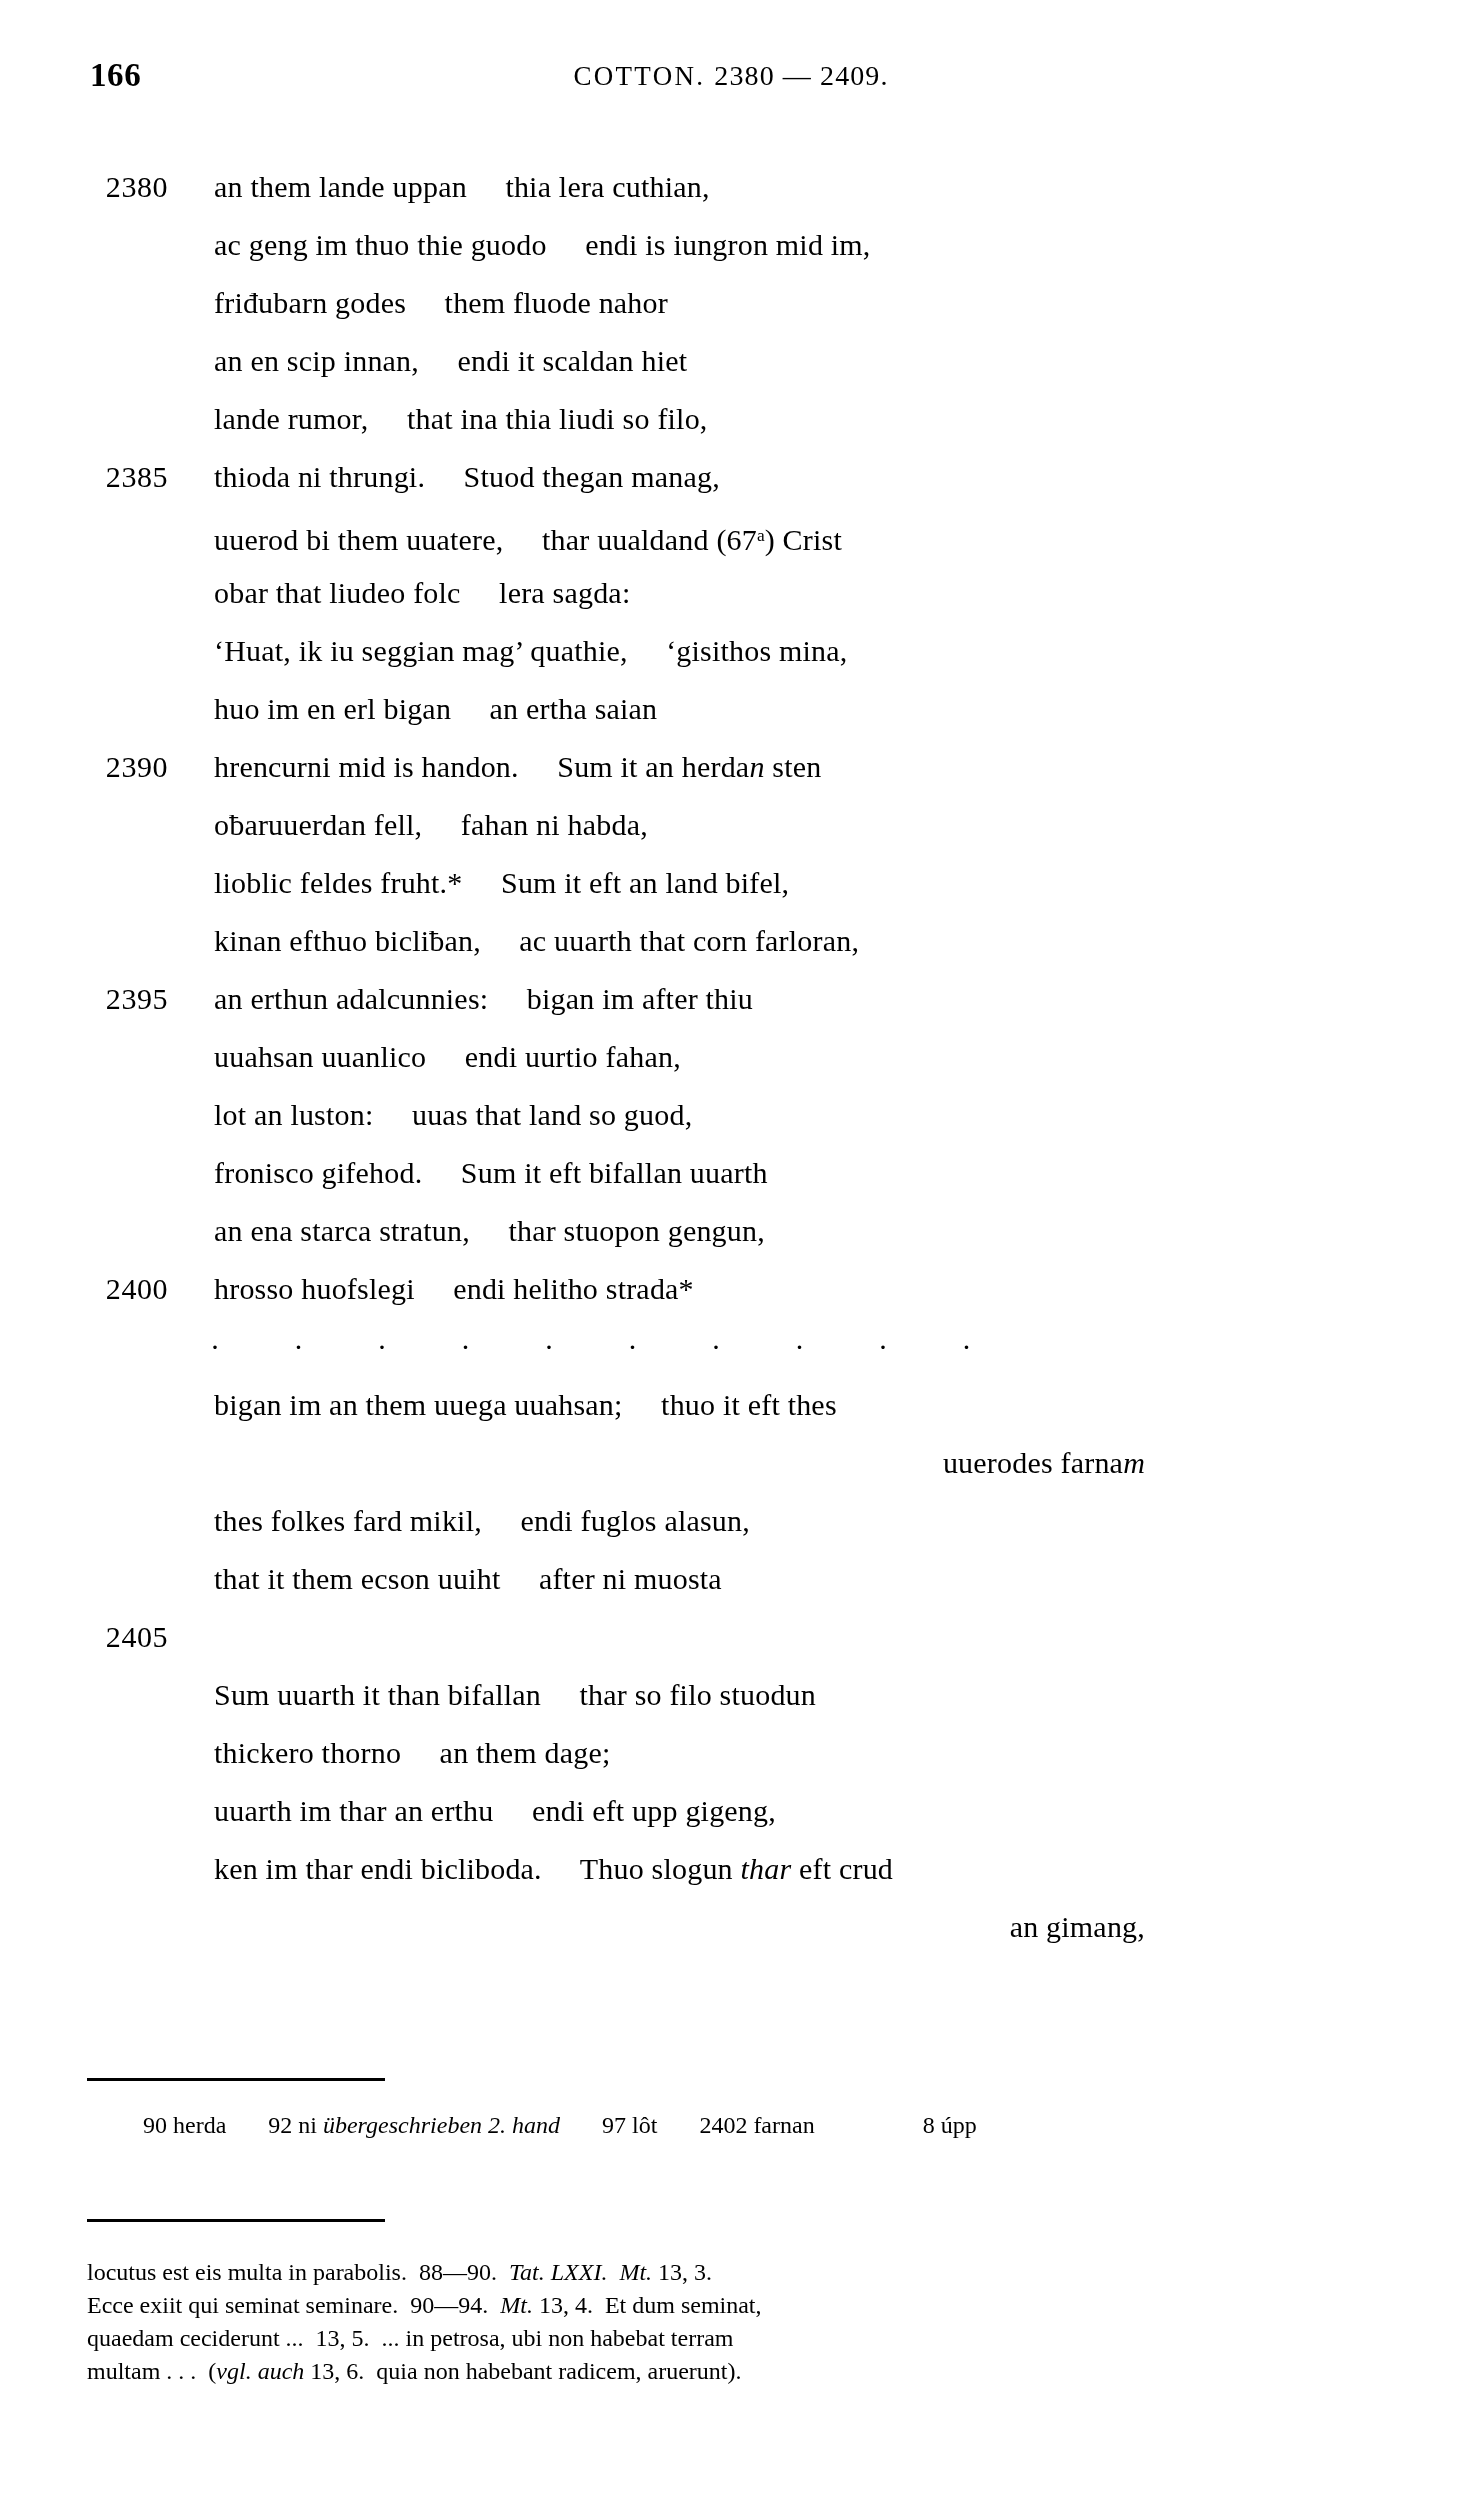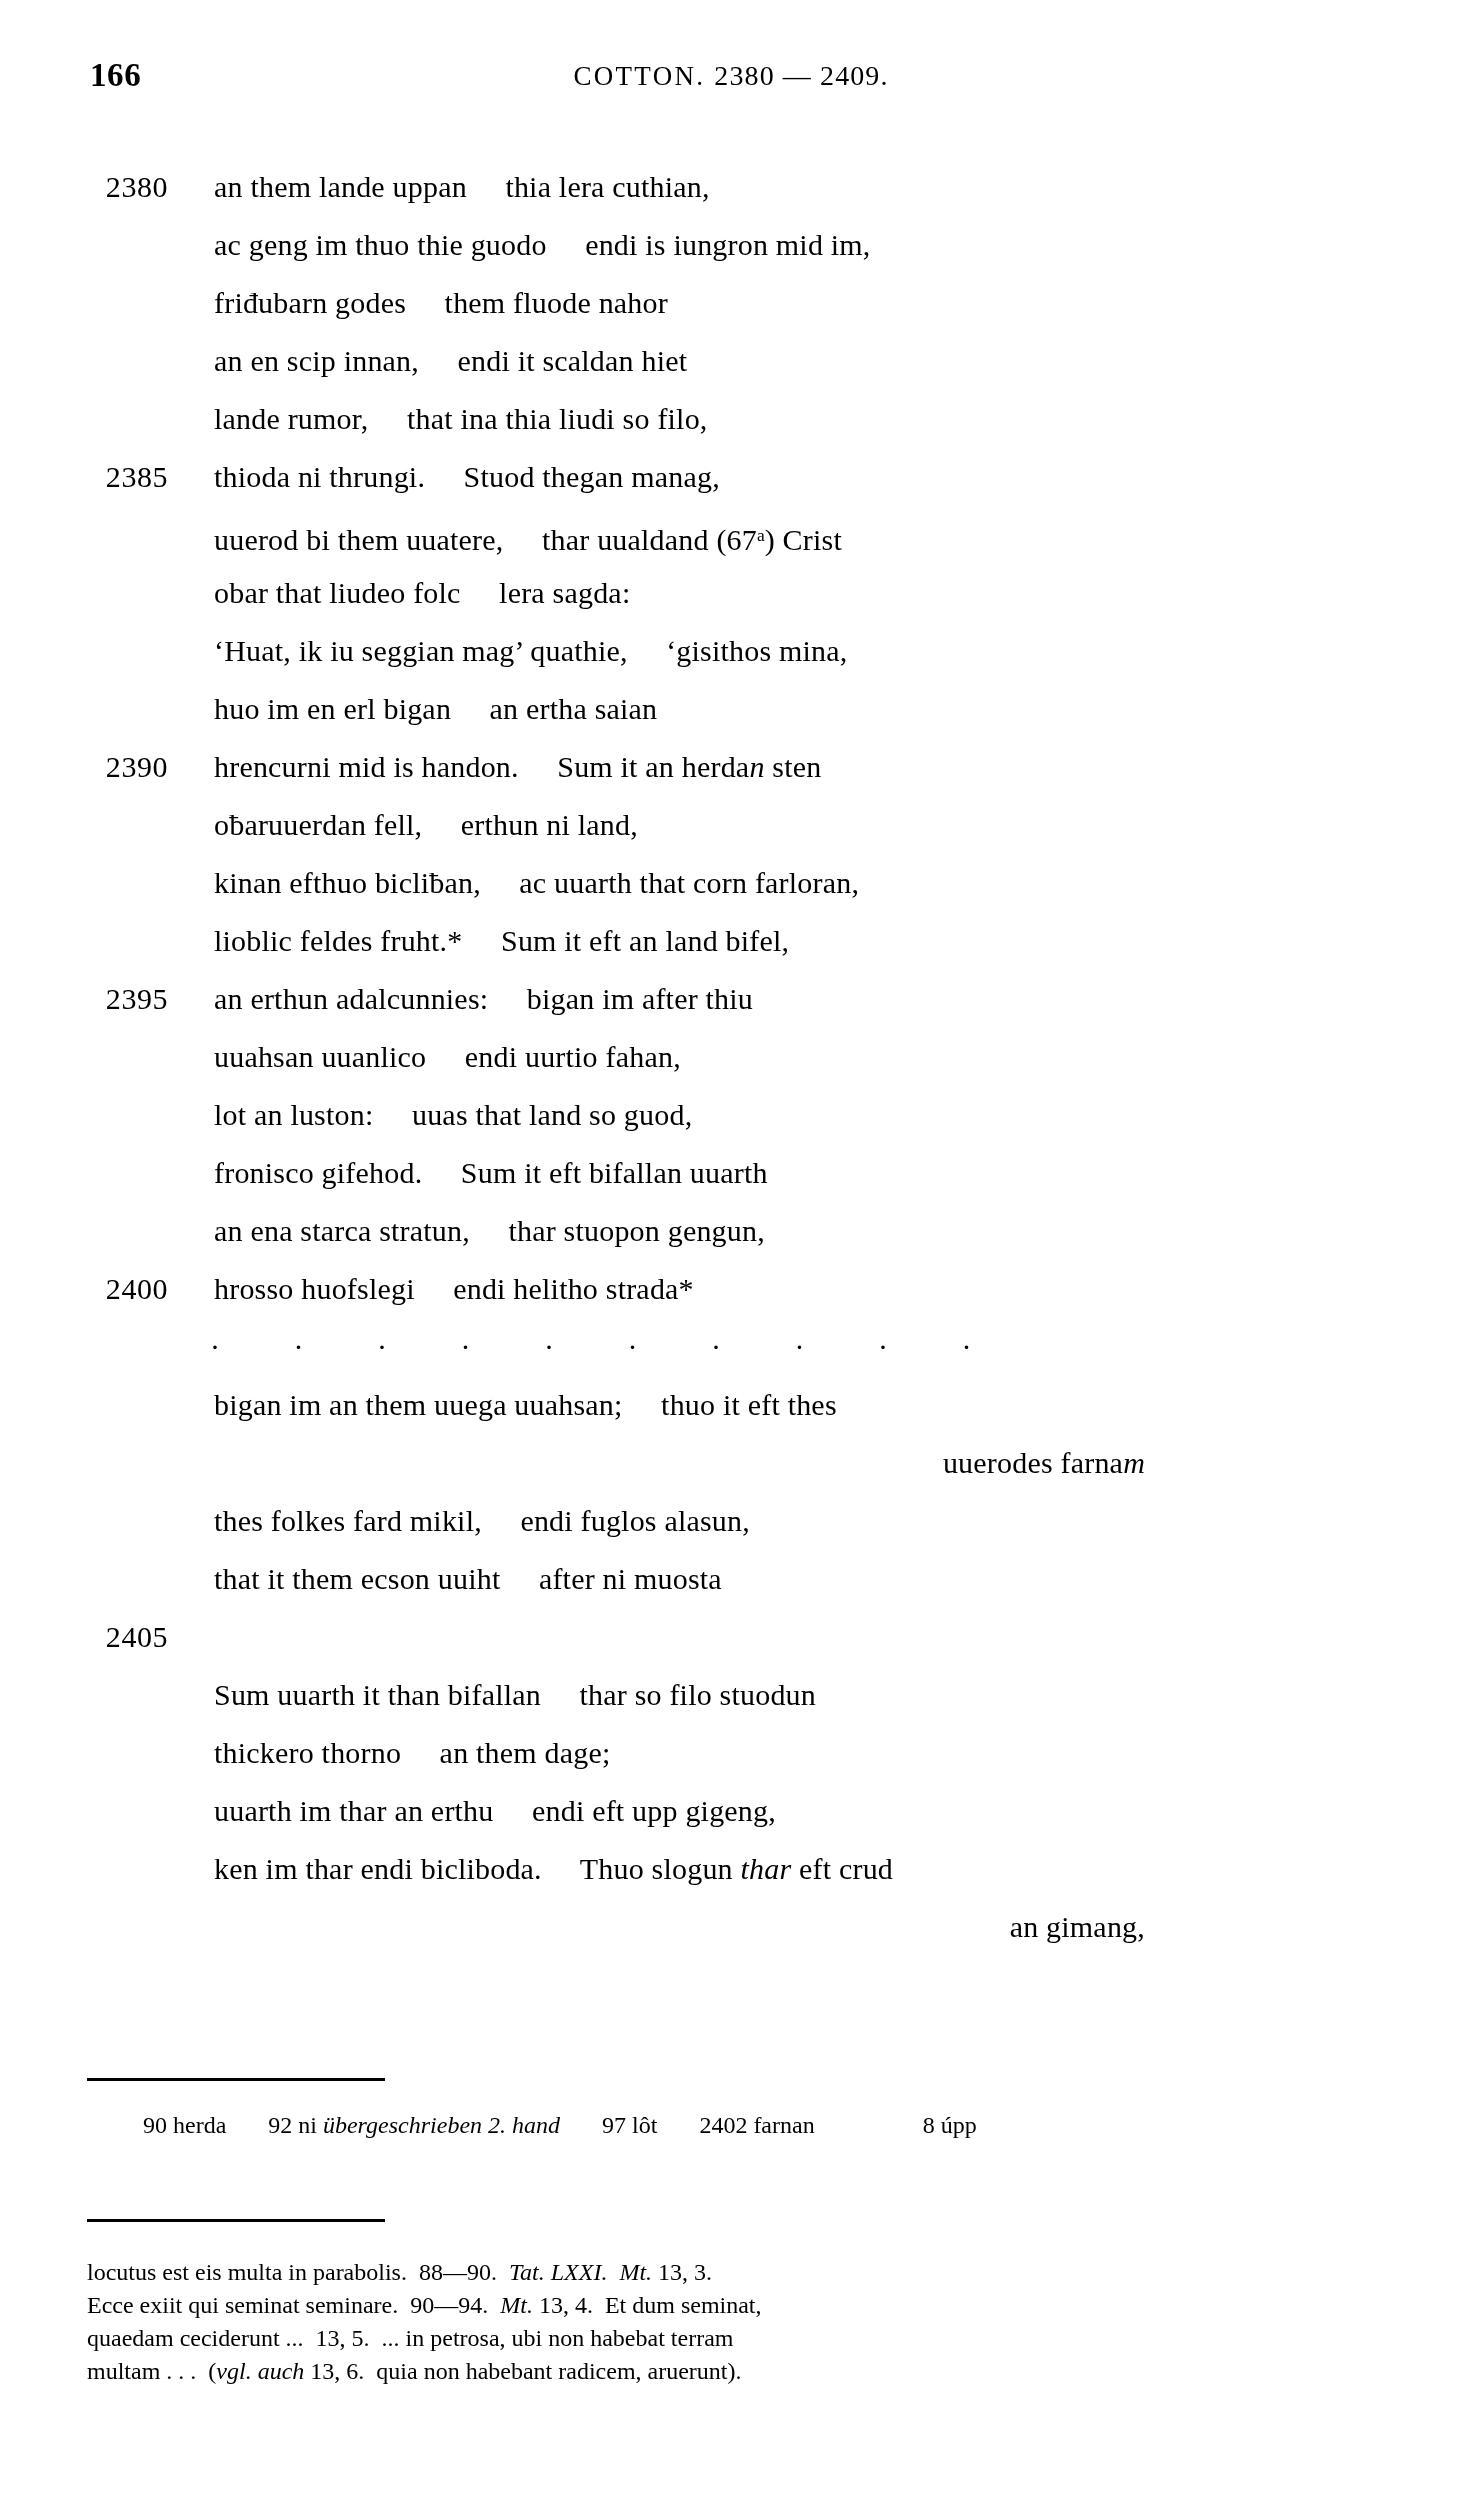--- a/index.html
+++ b/index.html
@@ -157,23 +157,23 @@
       <div class="vline"><span class="vtext">ac geng im thuo thie guodo     endi is iungron mid im,</span></div>
       <div class="vline"><span class="vtext">friđubarn godes     them fluode nahor</span></div>
       <div class="vline"><span class="vtext">an en scip innan,     endi it scaldan hiet</span></div>
       <div class="vline"><span class="vtext">lande rumor,     that ina thia liudi so filo,</span></div>
       <div class="vline"><span class="vnum">2385</span><span class="vtext">thioda ni thrungi.     Stuod thegan manag,</span></div>
       <div class="vline"><span class="vtext">uuerod bi them uuatere,     thar uualdand (67<sup class="ms">a</sup>) Crist</span></div>
       <div class="vline"><span class="vtext">obar that liudeo folc     lera sagda:</span></div>
       <div class="vline"><span class="vtext">‘Huat, ik iu seggian mag’ quathie,     ‘gisithos mina,</span></div>
       <div class="vline"><span class="vtext">huo im en erl bigan     an ertha saian</span></div>
       <div class="vline"><span class="vnum">2390</span><span class="vtext">hrencurni mid is handon.     Sum it an herda<i class="it">n</i> sten</span></div>
-      <div class="vline"><span class="vtext">oƀaruuerdan fell,     erthun ni land,</span></div>
+      <div class="vline"><span class="vtext">oƀaruuerdan fell,     fahan ni habda,</span></div>
+      <div class="vline"><span class="vtext">lioblic feldes fruht.*     Sum it eft an land bifel,</span></div>
       <div class="vline"><span class="vtext">kinan efthuo bicliƀan,     ac uuarth that corn farloran,</span></div>
-      <div class="vline"><span class="vtext">lioblic feldes fruht.*     Sum it eft an land bifel,</span></div>
       <div class="vline"><span class="vnum">2395</span><span class="vtext">an erthun adalcunnies:     bigan im after thiu</span></div>
       <div class="vline"><span class="vtext">uuahsan uuanlico     endi uurtio fahan,</span></div>
       <div class="vline"><span class="vtext">lot an luston:     uuas that land so guod,</span></div>
       <div class="vline"><span class="vtext">fronisco gifehod.     Sum it eft bifallan uuarth</span></div>
       <div class="vline"><span class="vtext">an ena starca stratun,     thar stuopon gengun,</span></div>
       <div class="vline"><span class="vnum">2400</span><span class="vtext">hrosso huofslegi     endi helitho strada*</span></div>
       <div class="lacuna">
         <span class="dots">· · · · · · · · · ·</span>
       </div>
       <div class="vline"><span class="vtext">bigan im an them uuega uuahsan;     thuo it eft thes</span></div>

